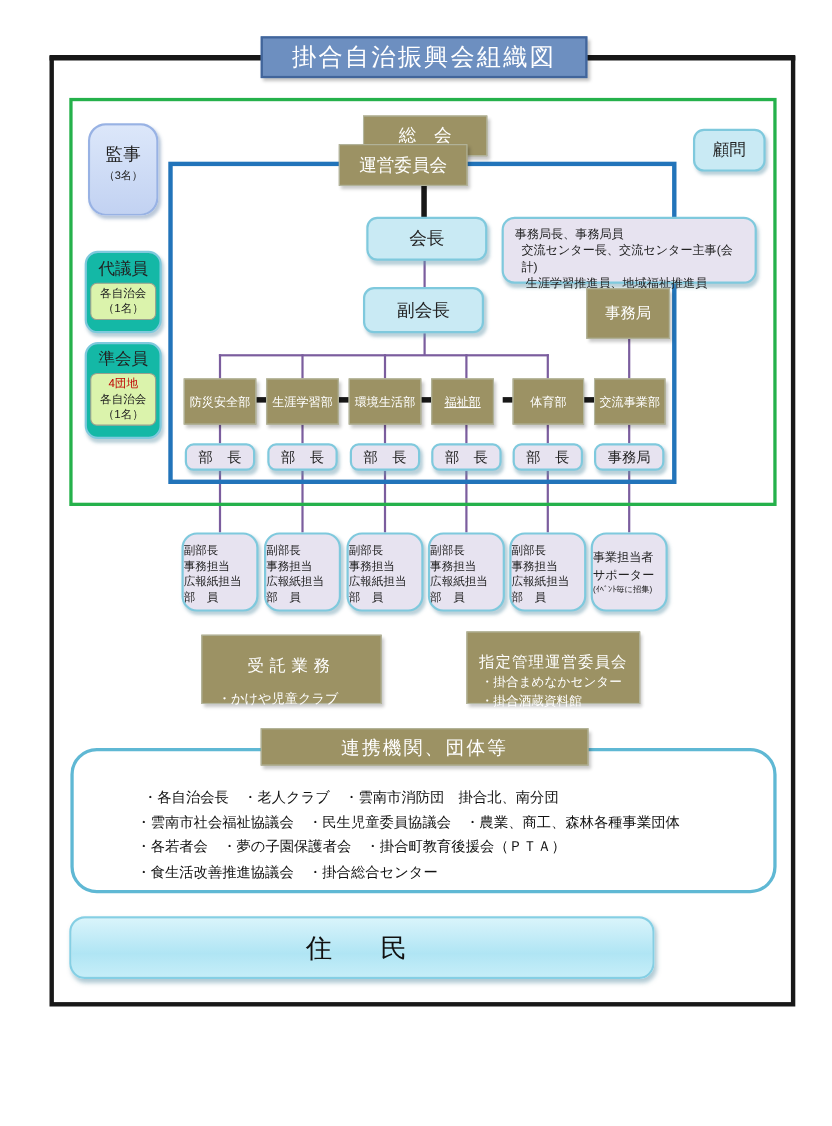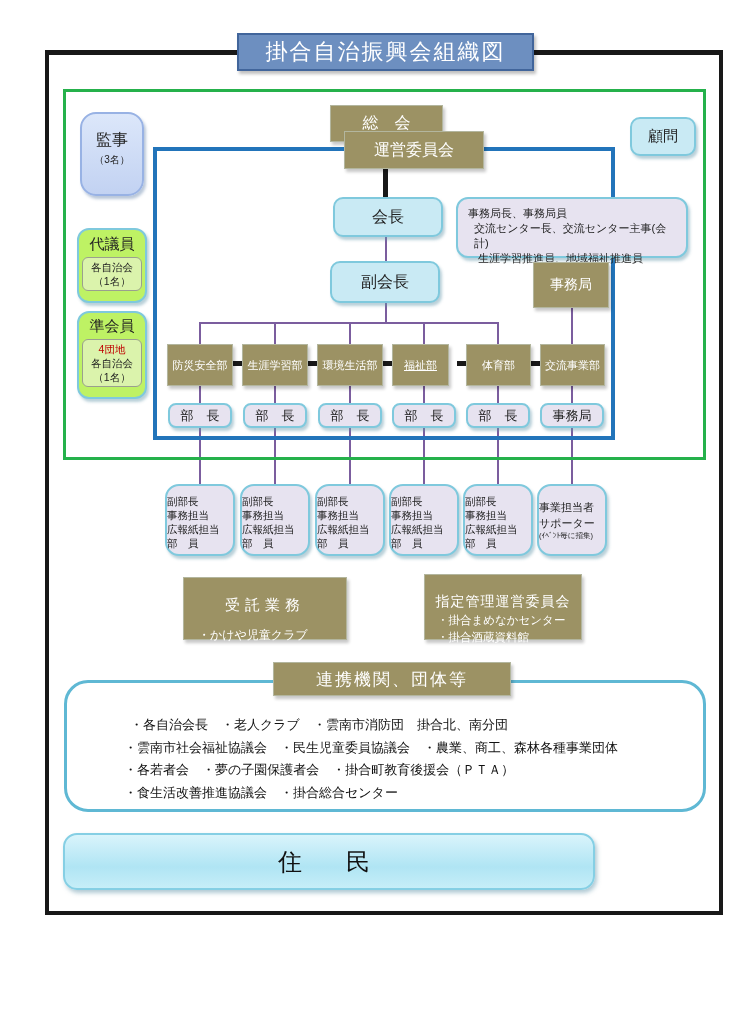--- a/index.html
+++ b/index.html
@@ -24,21 +24,21 @@
   .cyanbox{background:#c9eaf4;border:2px solid #7fc9dd;border-radius:10px;
            box-shadow:2px 3px 3px rgba(100,150,170,.45);
            display:flex;align-items:center;justify-content:center;color:#222;}
   .lavbox{background:#e7e3f0;border:2px solid #7fc9dd;border-radius:10px;
           box-shadow:2px 3px 3px rgba(100,150,170,.45);color:#222;}
   .center{display:flex;align-items:center;justify-content:center;text-align:center;}
 
   .kanji-box{background:linear-gradient(180deg,#dce7fa 0%,#c2d2f2 100%);
              border:2px solid #98b2e4;border-radius:16px;
              box-shadow:2px 3px 3px rgba(100,130,170,.45);text-align:center;}
-  .member-outer{background:#bef264;border:2px solid #7fc9dd;border-radius:12px;
+  .member-outer{background:#14b8a6;border:2px solid #7fc9dd;border-radius:12px;
                 box-shadow:2px 3px 3px rgba(100,150,170,.45);text-align:center;}
   .green-inner{background:#dbf3ac;border:1px solid #9aa08e;border-radius:6px;
                margin:3px auto 0;width:58px;padding:2px 0;font-size:10.5px;line-height:14px;}
   .red-text{color:#c00000;}
 
   .dept{font-size:11px;}
   .headbox{border-radius:8px;font-size:13px;height:25px;}
   .memberbox{border-radius:14px;font-size:10.5px;line-height:14px;
              padding-top:8px;}
   .smallnote{font-size:7.5px;line-height:10px;}
@@ -106,21 +106,21 @@
   <div class="abs green-frame" style="left:63px;top:89px;width:643px;height:371px;"></div>
   <div class="abs blue-frame" style="left:153px;top:147px;width:462px;height:293px;"></div>
 
   <div class="abs titlebox" style="left:237px;top:33px;width:297px;height:38px;">
     <span>掛合自治振興会組織図</span>
   </div>
 
   <div class="abs olive center" style="left:330px;top:77px;width:113px;height:37px;font-size:16px;margin-top:28px;">
     <span>総　会</span>
   </div>
-  <div class="abs olive center" style="left:344px;top:131px;width:140px;height:38px;font-size:16px;">
+  <div class="abs olive center" style="left:308px;top:131px;width:117px;height:38px;font-size:16px;">
     <span>運営委員会</span>
   </div>
   <div class="abs cyanbox" style="left:333px;top:197px;width:110px;height:40px;font-size:16px;">
     <span>会長</span>
   </div>
   <div class="abs cyanbox" style="left:330px;top:261px;width:110px;height:42px;font-size:16px;">
     <span>副会長</span>
   </div>
   <div class="abs cyanbox" style="left:630px;top:117px;width:66px;height:39px;font-size:15px;">
     <span>顧問</span>
@@ -235,21 +235,21 @@
     <div class="biz-title">受託業務</div>
     <div class="biz-item">・かけや児童クラブ</div>
   </div>
   <div class="abs olive bizbox desbox" style="left:424px;top:574px;width:158px;height:66px;">
     <div class="biz-title">指定管理運営委員会</div>
     <div class="biz-item">・掛合まめなかセンター</div>
     <div class="biz-item">・掛合酒蔵資料館</div>
   </div>
 
   <div class="abs partners-wrap" style="left:64px;top:680px;width:642px;height:132px;"></div>
-  <div class="abs olive partners-header" style="left:237px;top:662px;width:238px;height:34px;margin-left:36px;">
+  <div class="abs olive partners-header" style="left:237px;top:662px;width:298px;height:34px;">
     <span>連携機関、団体等</span>
   </div>
   <div class="abs partners-lines" style="left:130px;top:714px;width:560px;">
     <div>・各自治会長　・老人クラブ　・雲南市消防団　掛合北、南分団</div>
     <div style="margin-left:-6px;">・雲南市社会福祉協議会　・民生児童委員協議会　・農業、商工、森林各種事業団体</div>
     <div style="margin-left:-6px;">・各若者会　・夢の子園保護者会　・掛合町教育後援会（ＰＴＡ）</div>
     <div style="margin-left:-6px;">・食生活改善推進協議会　・掛合総合センター</div>
   </div>
 
   <div class="abs residents" style="left:63px;top:833px;width:532px;height:57px;">

